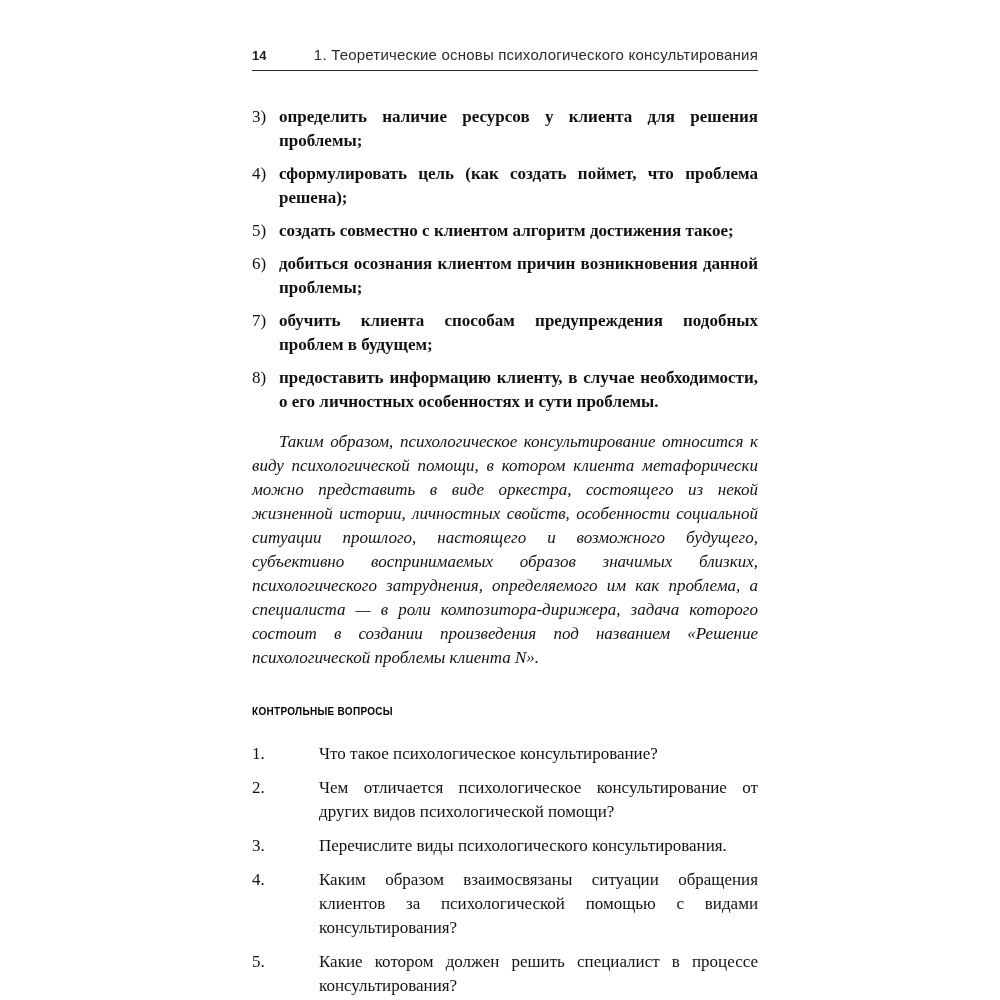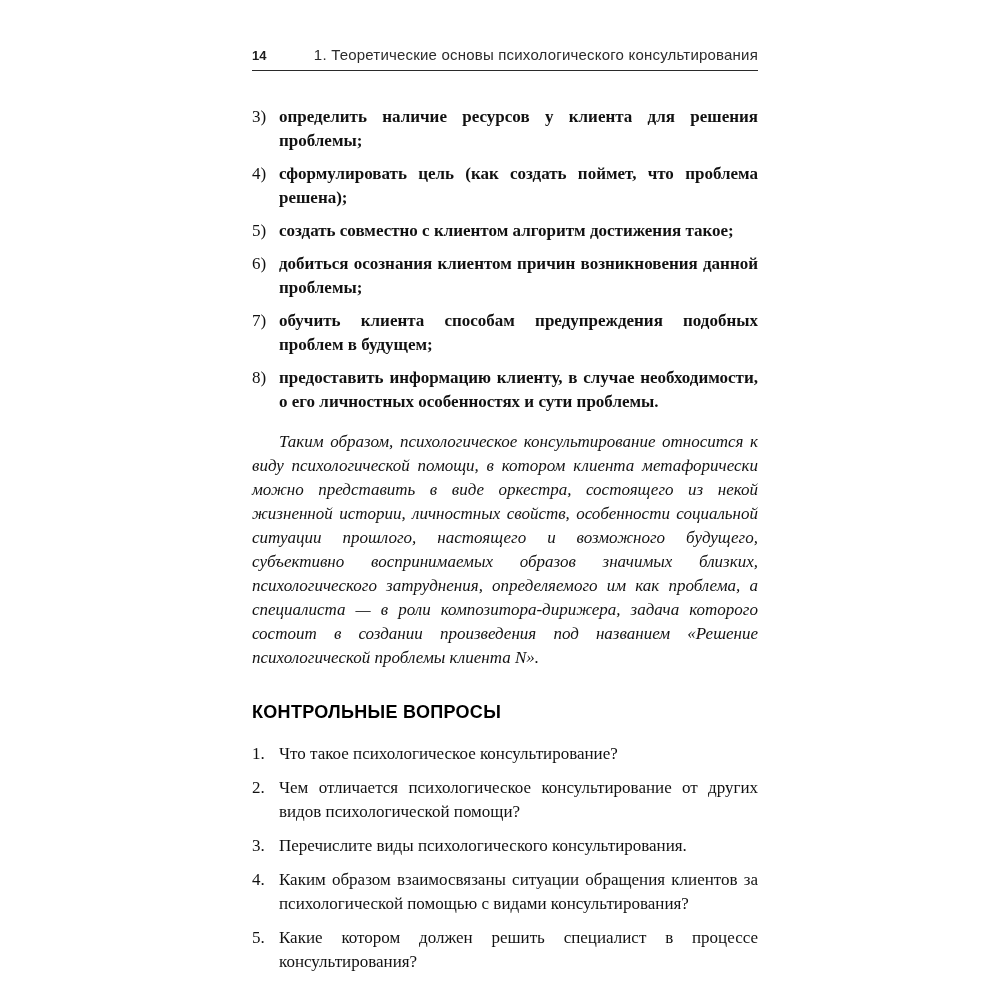--- a/index.html
+++ b/index.html
@@ -63,34 +63,35 @@
     margin-top: 16px;
     font-style: italic;
     text-align: justify;
     text-indent: 27px;
   }
   .q-heading {
     margin-top: 30px;
     margin-bottom: 18px;
     font-family: "Liberation Sans", sans-serif;
     font-weight: bold;
-    font-size: 18px;
+    font-size: 10px;
     letter-spacing: 0.3px;
     color: #000000;
   }
   .q-list .list-item {
     display: flex;
     margin-bottom: 10px;
   }
   .q-list .num {
     flex: 0 0 27px;
   }
   .q-list .txt {
     flex: 1;
     text-align: justify;
+    margin-left: 40px;
   }
 </style>
 </head>
 <body>
 
 <div class="page">
 
   <div class="running-head">
     <span class="page-number">14</span>
     <span class="running-title">1. Теоретические основы психологического консультирования</span>

